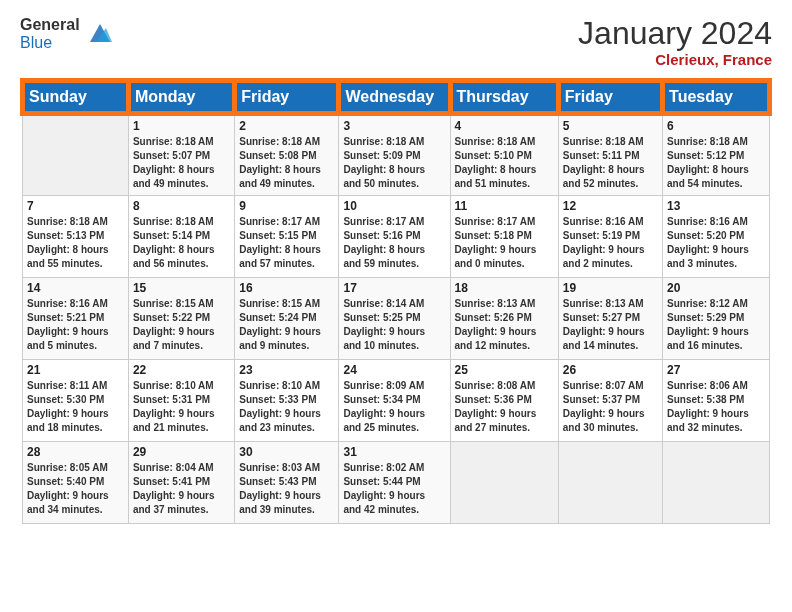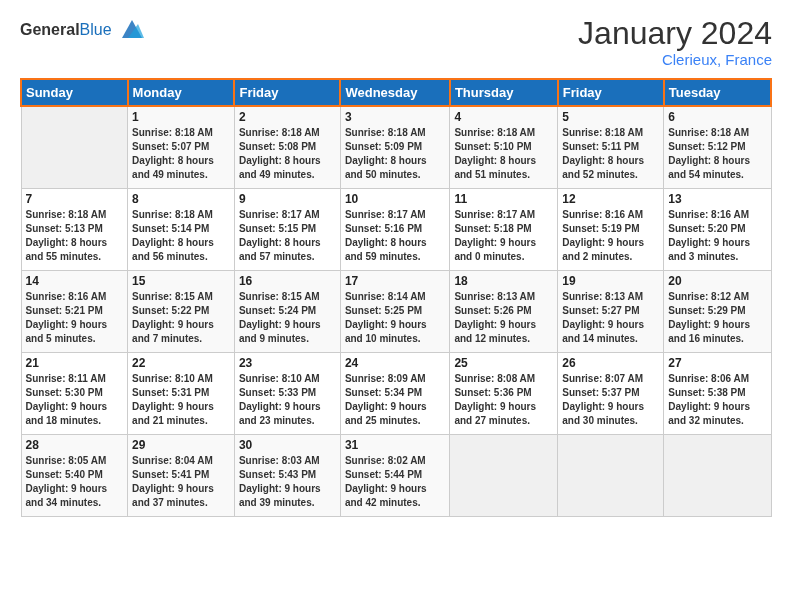--- a/index.html
+++ b/index.html
@@ -22,21 +22,21 @@
       align-items: flex-start;
       margin-bottom: 10px;
     }
     .logo {
       display: flex;
       align-items: center;
       gap: 4px;
     }
     .logo-text {
       display: flex;
-      flex-direction: row;
+      flex-direction: column;
       line-height: 1.1;
     }
     .logo-general {
       font-size: 16px;
       font-weight: bold;
       color: #333;
     }
     .logo-blue {
       font-size: 16px;
       font-weight: normal;
@@ -51,35 +51,36 @@
       text-align: right;
     }
     .month-title {
       font-size: 32px;
       font-weight: normal;
       color: #333;
       line-height: 1.1;
     }
     .location {
       font-size: 15px;
-      color: #3b82f6;
+      color: #b91c1c;
+      font-weight: bold;
     }
     .calendar {
       width: 100%;
       border-collapse: collapse;
       font-size: 10.5px;
     }
     .calendar thead th {
       background: #1a6fbb;
       color: #fff;
       padding: 5px 4px;
       text-align: left;
-      font-size: 13px;
-      font-weight: bold;
-      border: 2px solid #f97316;
+      font-size: 16px;
+      font-weight: bold;
+      border: 5px solid #f97316;
     }
     .calendar tbody td {
       border: 1px solid #ccc;
       vertical-align: top;
       padding: 3px 4px;
       height: 82px;
       width: 113px;
       background: #fff;
     }
     .calendar tbody tr:nth-child(odd) td {

